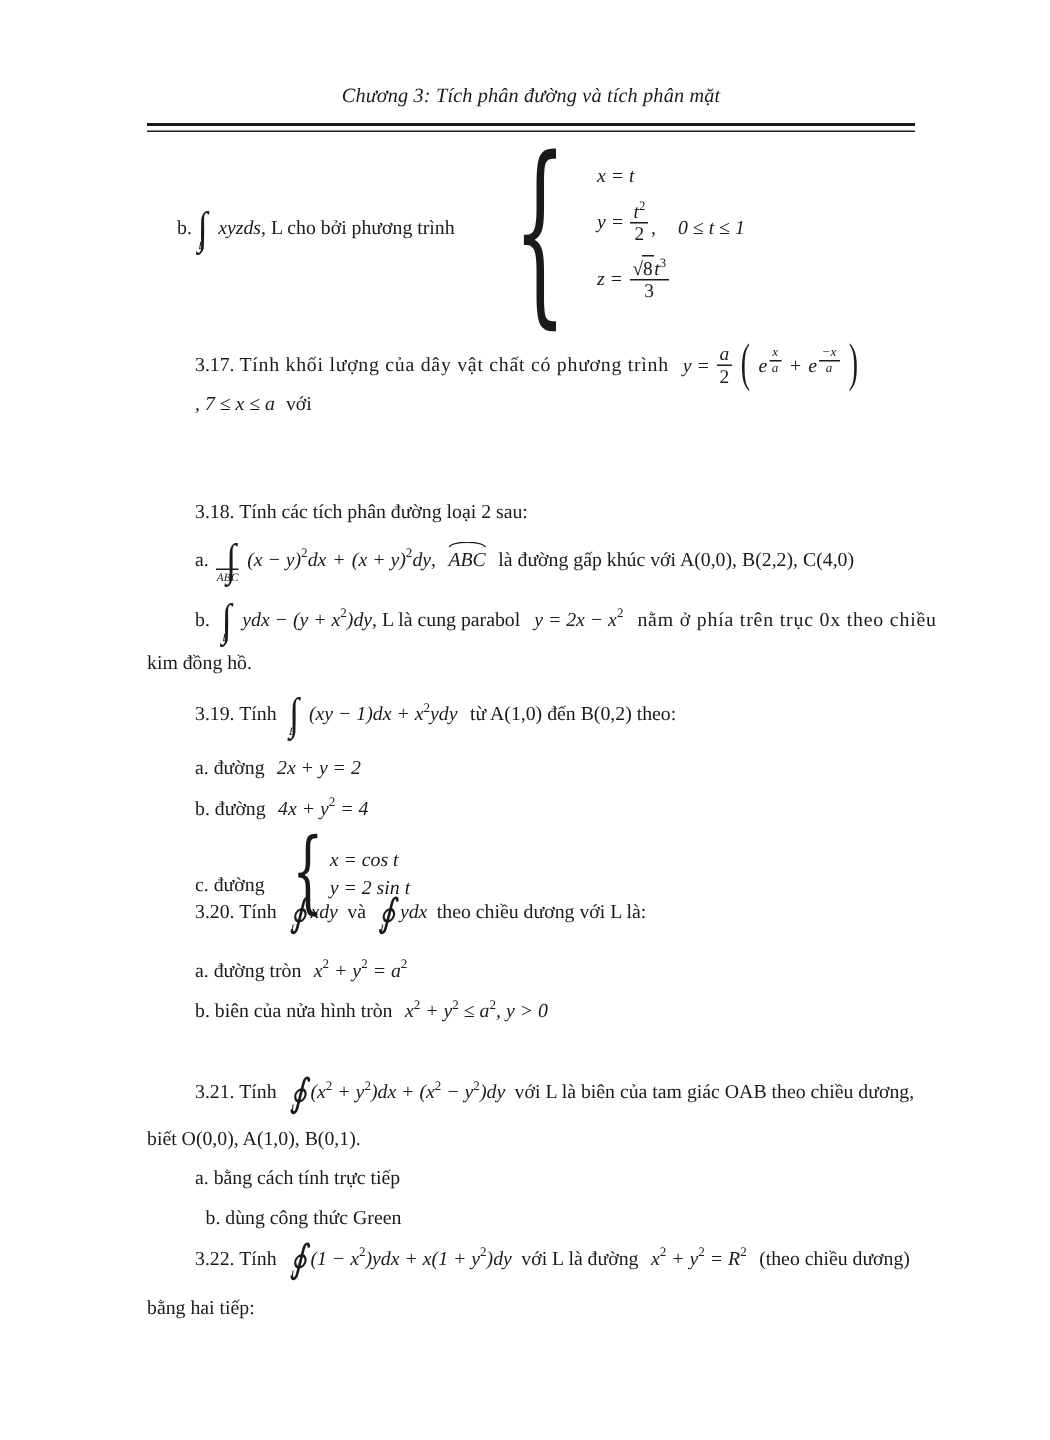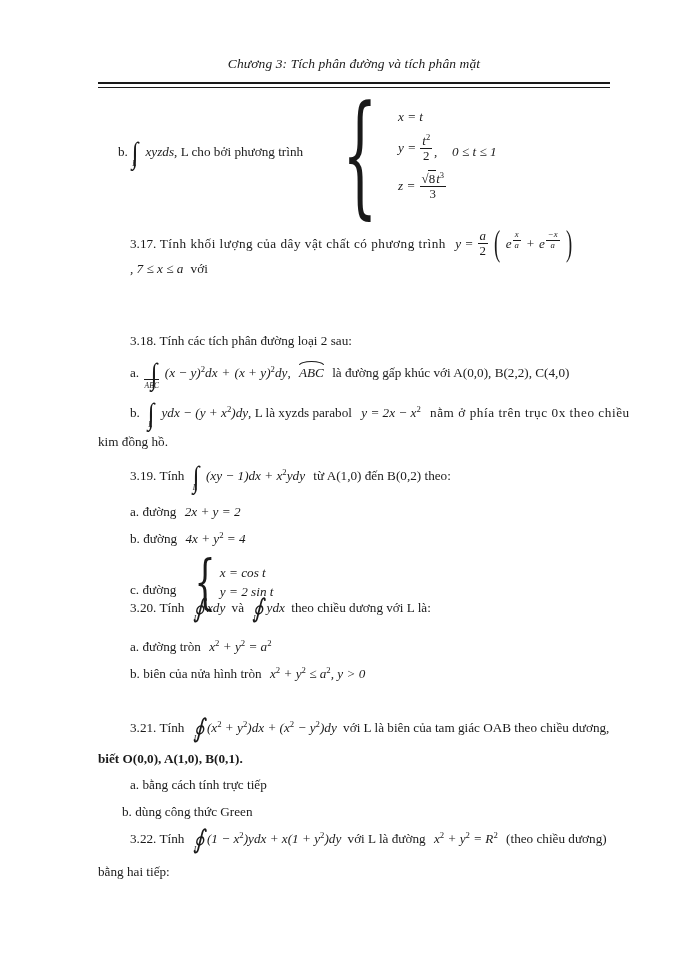--- a/index.html
+++ b/index.html
@@ -286,21 +286,21 @@
     <span class="arc" style="margin-left:5px;">ABC</span>
     <span class="up" style="margin-left:5px;">là đường gấp khúc với A(0,0), B(2,2), C(4,0)</span>
   </div>
 
   <div class="blk" style="left:130px; top:403px; width:500px;">
     <span class="up">b.</span>
     <span class="intwrap" style="margin-left:4px;">
       <span class="intsym">∫</span>
       <span class="intsub">L</span>
     </span>
-    <span class="math"><span>ydx − (y + x</span><span class="sup up">2</span><span>)dy</span></span><span class="up">, L là xyzds parabol</span>
+    <span class="math"><span>ydx − (y + x</span><span class="sup up">2</span><span>)dy</span></span><span class="up">, L là cung parabol</span>
     <span class="math" style="margin-left:6px;margin-top:47px;"><span>y = 2x − x</span><span class="sup up">2</span></span>
     <span class="up" style="margin-left:6px; letter-spacing:.55px;">nằm ở phía trên trục 0x theo chiều</span>
   </div>
   <div class="blk" style="left:98px; top:432px;">kim đồng hồ.</div>
 
   <div class="blk" style="left:130px; top:466px; width:480px;">
     <span class="num">3.19.</span>
     <span class="up">Tính</span>
     <span class="intwrap" style="margin-left:4px;">
       <span class="intsym">∫</span>
@@ -362,23 +362,23 @@
   <div class="blk" style="left:130px; top:718px; width:490px;">
     <span class="num">3.21.</span>
     <span class="up">Tính</span>
     <span class="oint" style="margin-left:4px;">
       <span class="sym">∮</span>
       <span class="lab">L</span>
     </span>
     <span class="math"><span>(x</span><span class="sup up">2</span> <span>+ y</span><span class="sup up">2</span><span>)dx + (x</span><span class="sup up">2</span> <span>− y</span><span class="sup up">2</span><span>)dy</span></span>
     <span class="up" style="margin-left:3px;">với L là biên của tam giác OAB theo chiều dương,</span>
   </div>
-  <div class="blk" style="left:98px; top:749px;font-weight:bold;">biết O(0,0), A(1,0), B(0,1).</div>
+  <div class="blk" style="left:98px; top:749px;">biết O(0,0), A(1,0), B(0,1).</div>
   <div class="blk" style="left:130px; top:775px;">a. bằng cách tính trực tiếp</div>
-  <div class="blk" style="left:122px; top:802px;">b. dùng công thức Green</div>
+  <div class="blk" style="left:137px; top:802px;">b. dùng công thức Green</div>
 
   <div class="blk" style="left:130px; top:829px; width:500px;">
     <span class="num">3.22.</span>
     <span class="up">Tính</span>
     <span class="oint" style="margin-left:4px;">
       <span class="sym">∮</span>
       <span class="lab">L</span>
     </span>
     <span class="math"><span>(1 − x</span><span class="sup up">2</span><span>)ydx + x(1 + y</span><span class="sup up">2</span><span>)dy</span></span>
     <span class="up" style="margin-left:3px;">với L là đường</span>

